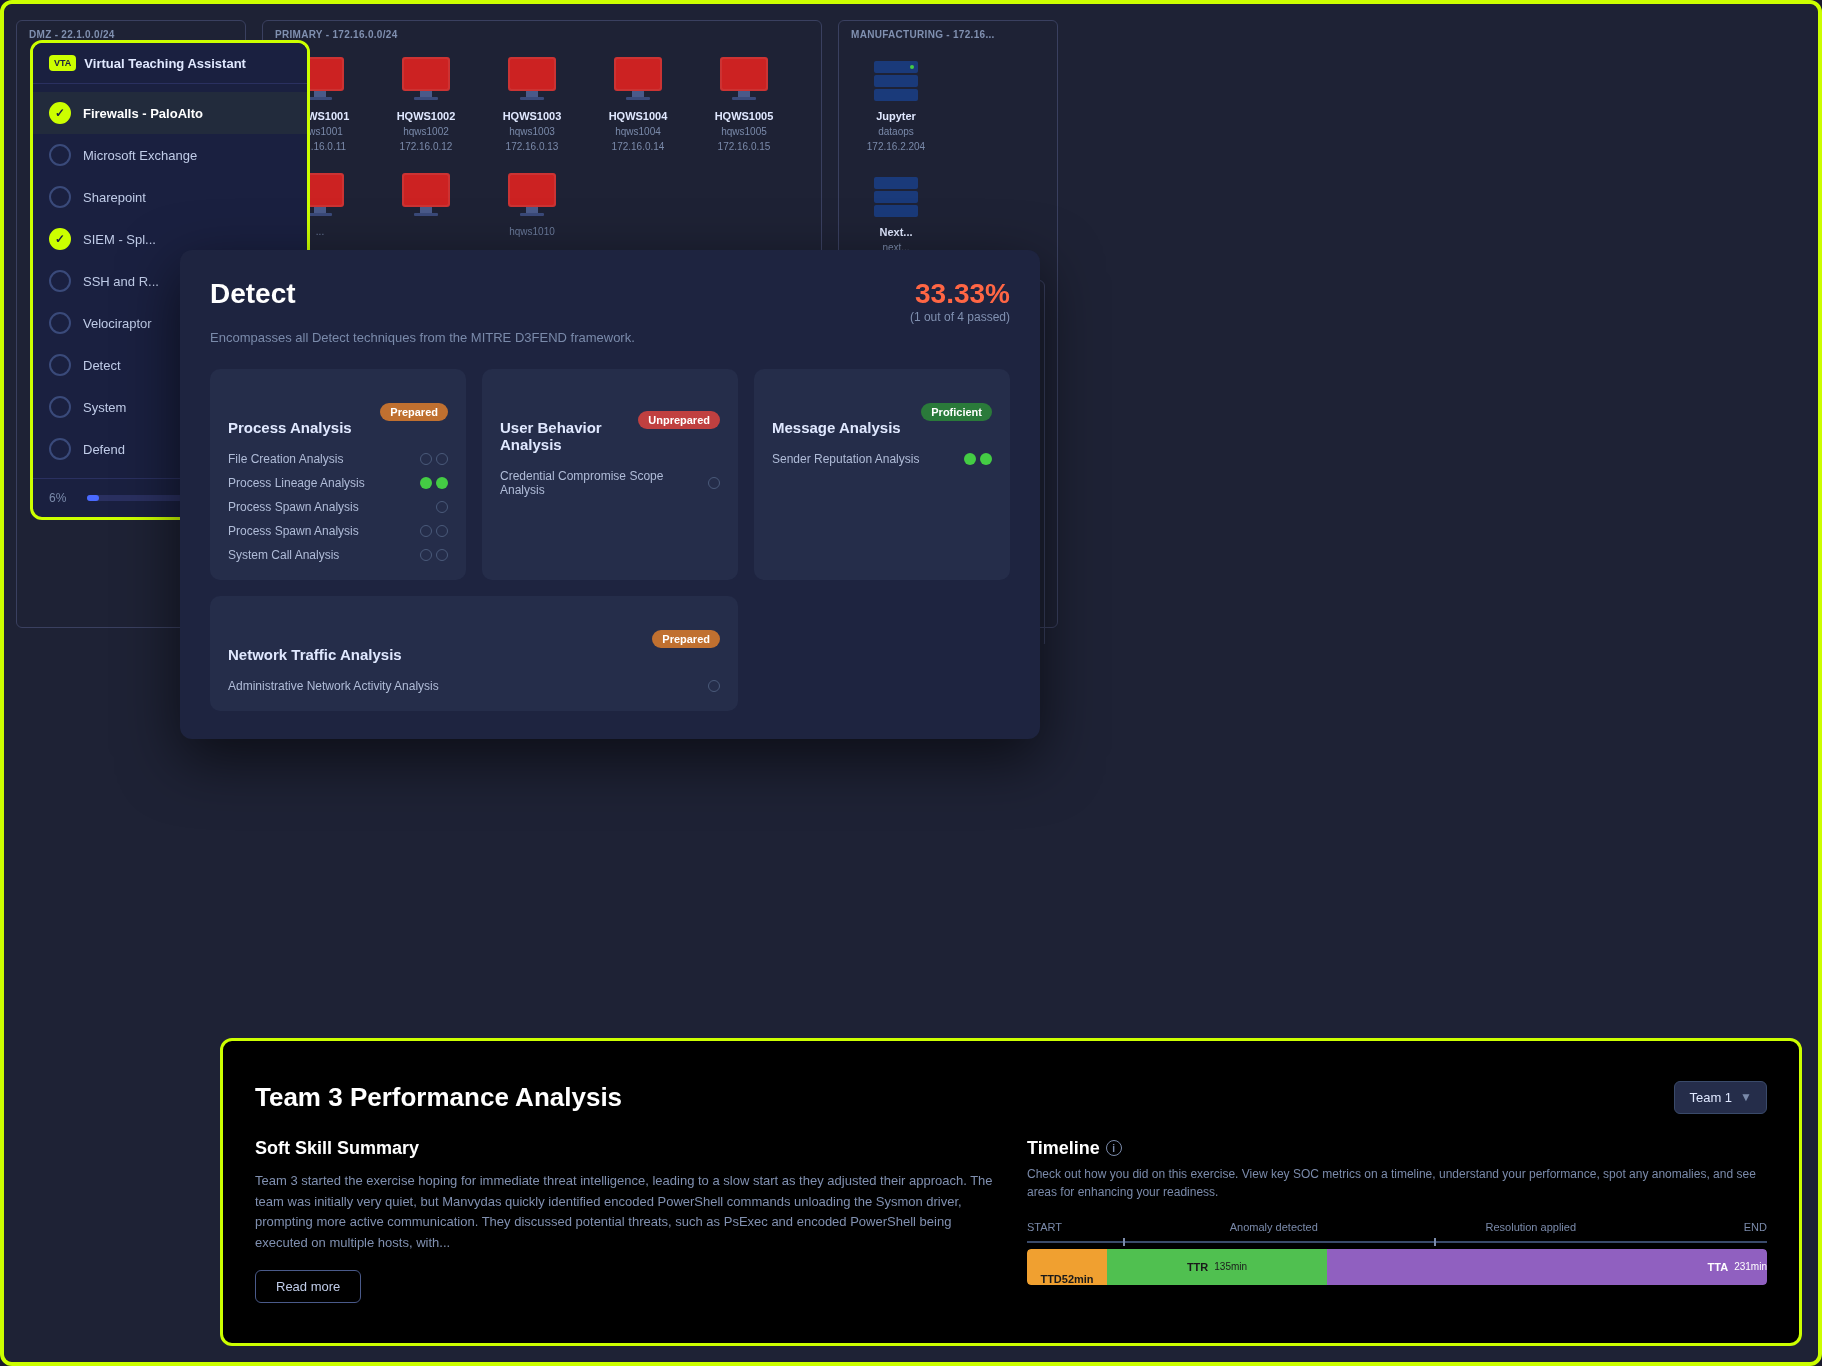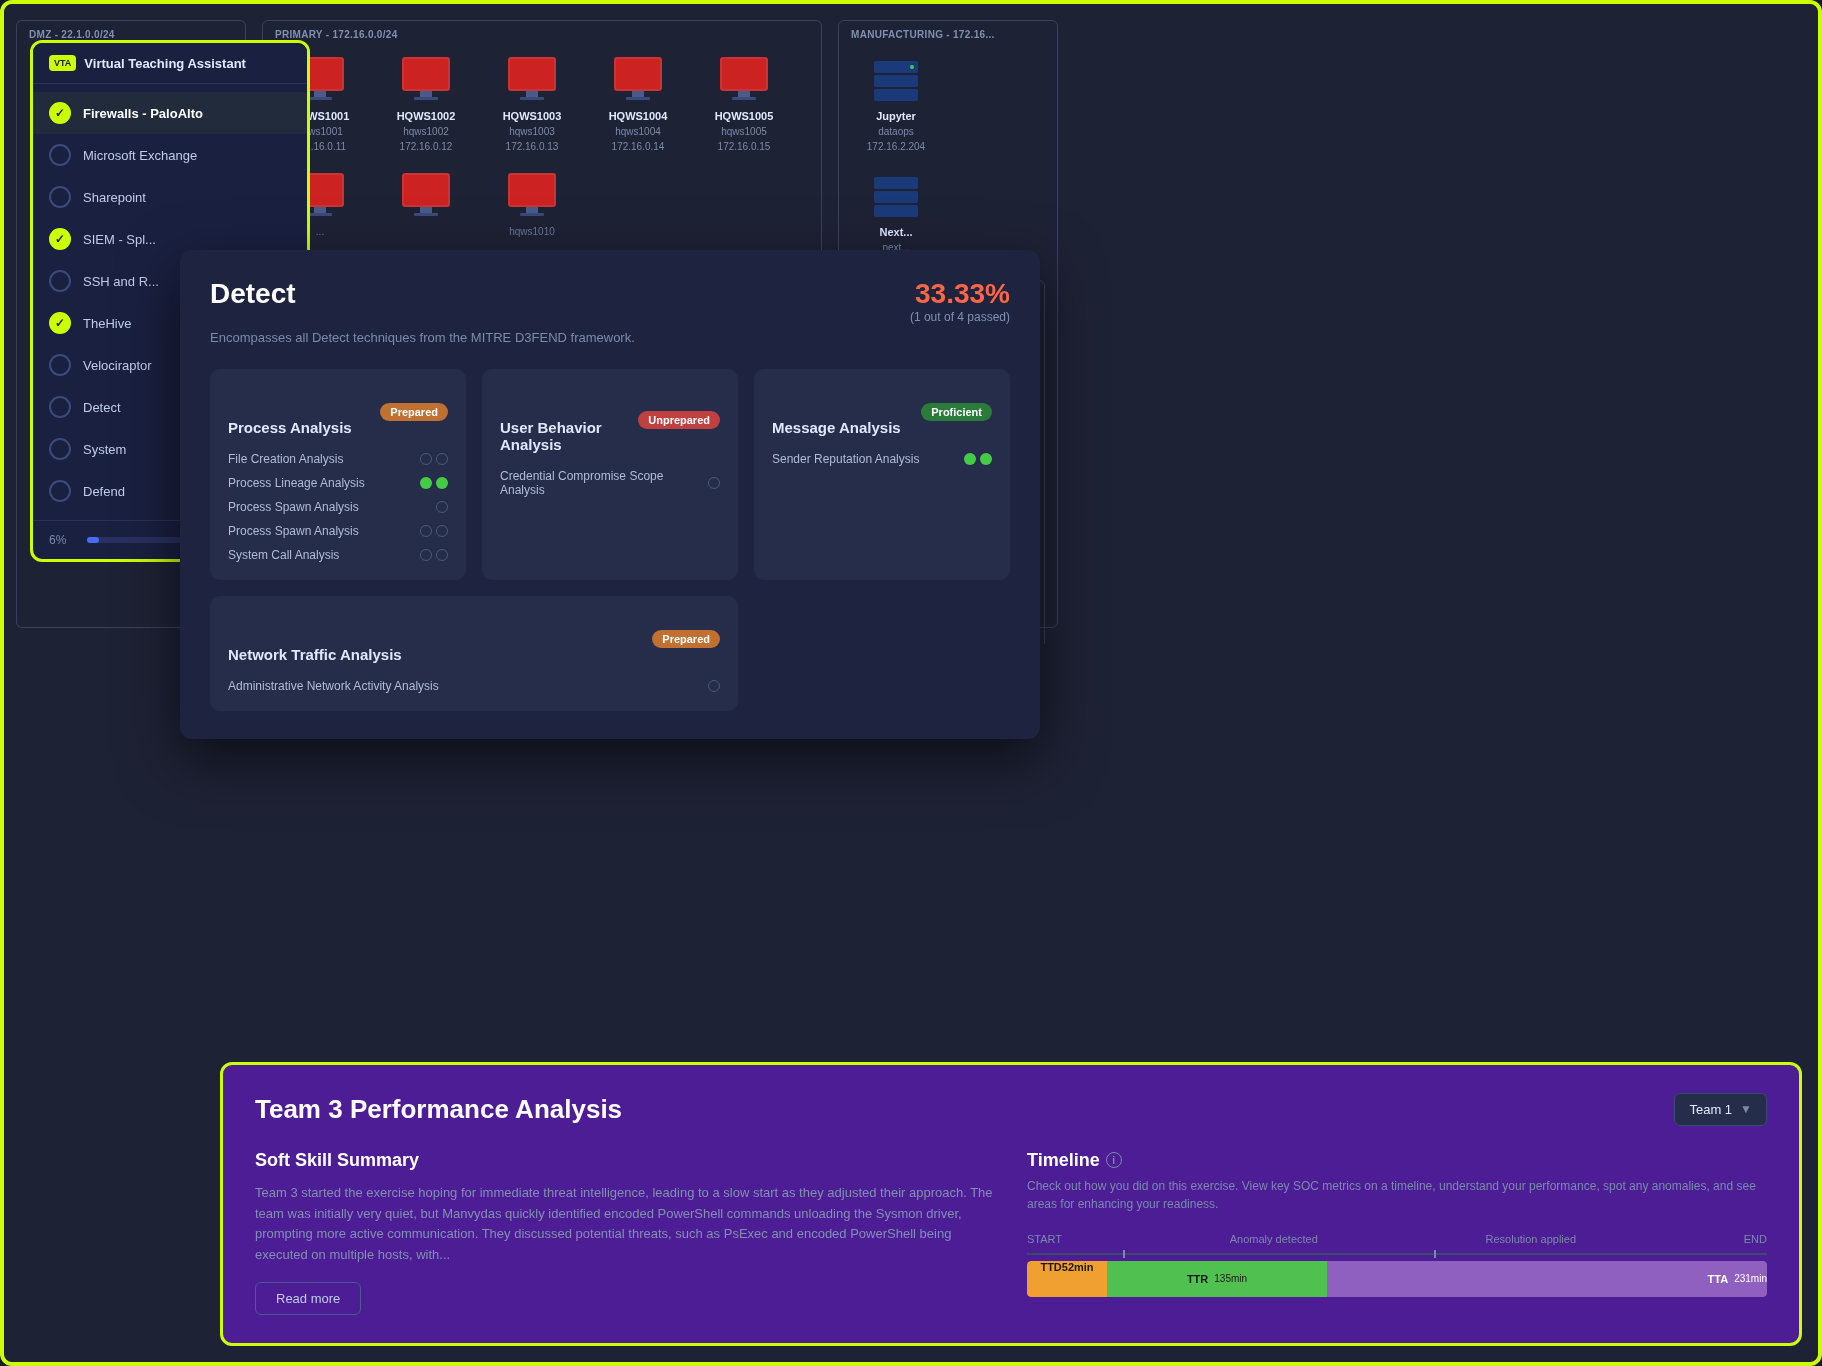--- a/index.html
+++ b/index.html
@@ -333,24 +333,24 @@
     .detect-card-full {
       grid-column: 1 / -1;
     }
 
     
     .performance-panel {
       position: absolute;
       bottom: 20px;
       left: 220px;
       right: 20px;
-      background: #4c1d95;
+      background: #000000;
       border: 3px solid #ccff00;
       border-radius: 12px;
-      padding: 28px 32px;
+      padding: 40px 32px;
       z-index: 15;
     }
 
     .perf-header {
       display: flex;
       justify-content: space-between;
       align-items: center;
       margin-bottom: 24px;
     }
 
@@ -449,21 +449,21 @@
       display: flex;
       height: 36px;
       border-radius: 4px;
       overflow: hidden;
       margin-bottom: 8px;
     }
 
     .seg-ttd {
       background: #f0a030;
       display: flex;
-      align-items: flex-start;
+      align-items: flex-end;
       justify-content: center;
       font-size: 11px;
       font-weight: 700;
       color: #1a1a1a;
       padding: 0 8px;
       min-width: 80px;
       border-radius: 4px 0 0 4px;
     }
 
     .seg-ttr {
@@ -812,24 +812,20 @@
     </div>
     <div class="vta-item">
       <div class="vta-check checked"></div>
       <span class="vta-item-label">SIEM - Spl...</span>
     </div>
     <div class="vta-item">
       <div class="vta-check"></div>
       <span class="vta-item-label">SSH and R...</span>
     </div>
     <div class="vta-item">
-      <div class="vta-check checked"></div>
-      <span class="vta-item-label">TheHive</span>
-    </div>
-    <div class="vta-item">
       <div class="vta-check"></div>
       <span class="vta-item-label">Velociraptor</span>
     </div>
     <div class="vta-item">
       <div class="vta-check"></div>
       <span class="vta-item-label">Detect</span>
     </div>
     <div class="vta-item">
       <div class="vta-check"></div>
       <span class="vta-item-label">System</span>

